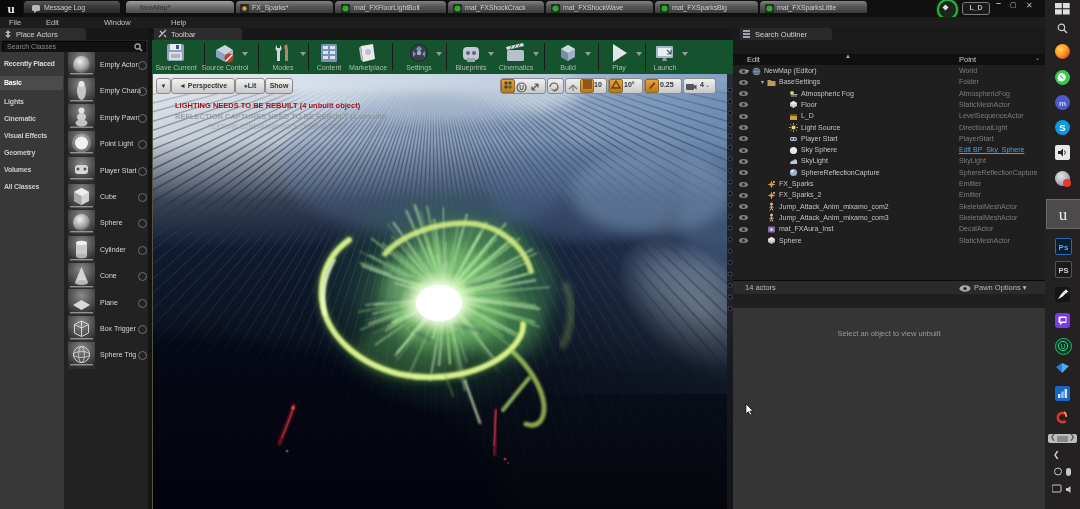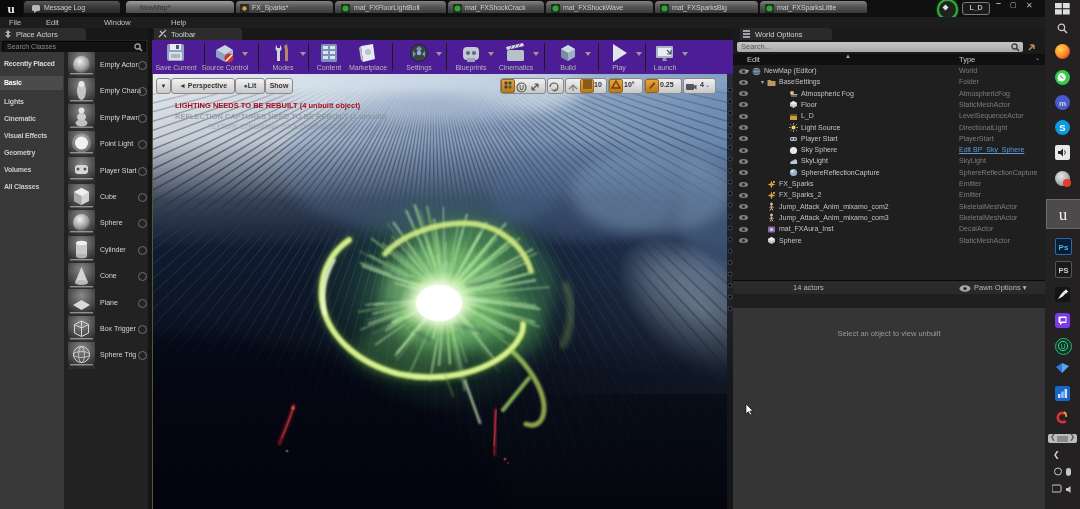--- a/index.html
+++ b/index.html
@@ -263,21 +263,21 @@
       </div>
 </div>
 
 <div class="abs" id="menubar" style="left:0;top:17px;width:1045px;height:11px;background:#1e1d1d;">
   <span class="txt" style="left:9px;top:1px;font-size:7.5px;color:#c2c2c2;">File</span>
   <span class="txt" style="left:46px;top:1px;font-size:7.5px;color:#c2c2c2;">Edit</span>
   <span class="txt" style="left:104px;top:1px;font-size:7.5px;color:#c2c2c2;">Window</span>
   <span class="txt" style="left:171px;top:1px;font-size:7.5px;color:#c2c2c2;">Help</span>
 </div>
 
-<div class="abs" id="toolbar" style="left:152px;top:28px;width:584px;height:46px;background:#4c1d95;">
+<div class="abs" id="toolbar" style="left:152px;top:28px;width:584px;height:46px;background:#14532d;">
   <div class="abs" style="left:0;top:0;width:584px;height:12px;background:#191818;"></div>
   <div class="abs" style="left:2px;top:0;width:88px;height:12px;background:#2d2c2c;border-radius:0 4px 0 0;">
     <svg class="abs" style="left:4px;top:1px" width="10" height="10">
           <path d="M1 8 L8 1 M2 2 L5 5 M6 6 L8 8" stroke="#c0c0c0" stroke-width="1.3" fill="none"></path>
         </svg>
     <span class="txt" style="left:17px;top:1.5px;font-size:7.5px;color:#d0d0d0;">Toolbar</span>
   </div>
   <div class="abs" id="toolbtns" style="left:0;top:12px;width:584px;height:34px;">
         <div class="abs" style="left:52px;top:3px;width:1px;height:28px;background:#1c1b1b;"></div>
 <div class="abs" style="left:106px;top:3px;width:1px;height:28px;background:#1c1b1b;"></div>
@@ -1225,40 +1225,28 @@
 </div>
 
 <div class="abs" id="rightpanel" style="left:733px;top:28px;width:312px;height:481px;background:#1b1a1a;">
 
   <div class="abs" style="left:7px;top:0;width:92px;height:12px;background:#2b2a2a;border-radius:0 4px 0 0;">
     <svg class="abs" style="left:3px;top:1.5px" width="9" height="9">
           <rect x="0" y="0" width="7" height="2" fill="#9aa4b8"></rect>
           <rect x="0" y="3" width="7" height="2" fill="#9aa4b8"></rect>
           <rect x="0" y="6" width="7" height="2" fill="#9aa4b8"></rect>
         </svg>
-    <span class="txt" style="left:15px;top:1.5px;font-size:7.5px;color:#d0d0d0;">World Options</span>
-  </div>
-
-  <div class="abs" style="left:0;top:12px;width:312px;height:14px;background:#1b1a1a;">
-    <div class="abs" style="left:4px;top:1.5px;width:286px;height:10px;background:linear-gradient(#c6c6c6,#a9a9a9);border-radius:2px;">
-      <span class="txt" style="left:4px;top:0.5px;font-size:7.5px;color:#5a5a5a;">Search...</span>
-      <svg class="abs" style="left:274px;top:1px" width="9" height="9">
-            <circle cx="3.5" cy="3.5" r="2.6" fill="none" stroke="#333" stroke-width="1.2"></circle>
-            <line x1="5.6" y1="5.6" x2="8" y2="8" stroke="#333" stroke-width="1.4"></line>
-          </svg>
-    </div>
-    <svg class="abs" style="left:295px;top:2px" width="11" height="10">
-          <path d="M1 8 L6 3 M6 3 L6 7 M6 3 L2 3" stroke="#b08a50" stroke-width="1.6" fill="none"></path>
-        </svg>
-  </div>
+    <span class="txt" style="left:15px;top:1.5px;font-size:7.5px;color:#d0d0d0;">Search Outliner</span>
+  </div>
+
 
   <div class="abs" style="left:0;top:26px;width:312px;height:11px;background:#111010;border-bottom:1px solid #000;">
     <span class="txt" style="left:14px;top:1px;font-size:7.5px;color:#c8c8c8;">Edit</span>
     <span class="txt" style="left:112px;top:-1px;font-size:6px;color:#b0b0b0;">▲</span>
-    <span class="txt" style="left:226px;top:1px;font-size:7.5px;color:#c8c8c8;">Type</span>
+    <span class="txt" style="left:226px;top:1px;font-size:7.5px;color:#c8c8c8;">Point</span>
     <span class="txt" style="left:302px;top:0px;font-size:6px;color:#b0b0b0;">⌄</span>
   </div>
 
   <div class="abs" id="outrows" style="left:0;top:37px;width:312px;height:217px;background:#201f1f;">
         <div class="orow" style="left:0;top:0.0px;width:312px;">
 <div class="eye"></div>
 <span class="txt" style="left:13px;top:2px;font-size:6px;color:#aaa;">▾</span>
 <svg class="abs" style="left:19px;top:1.5px" width="9" height="9">
             <circle cx="4.5" cy="4.5" r="3.8" fill="#7a8aa0"></circle>
             <path d="M1.5 3.5 Q4.5 1.5 7.5 3.5 M1.5 5.5 Q4.5 7.5 7.5 5.5" stroke="#33435a" stroke-width=".8" fill="none"></path>
@@ -1411,21 +1399,21 @@
             <path d="M4.5 1 L8 3 L4.5 5 L1 3 Z" fill="#eee"></path>
           </svg>
 <span class="txt" style="left:46px;top:2px;font-size:7px;color:#c4c4c4;">Sphere</span>
 <span class="otype" style="left:226px;top:2px;color:#7d7d7d;">StaticMeshActor</span>
 </div>
       </div>
 
   <div class="abs" style="left:0;top:254px;width:312px;height:252px;background:#201f1f;"></div>
 
   <div class="abs" style="left:0;top:252px;width:312px;height:13px;background:#2b2a2a;border-top:1px solid #090909;">
-    <span class="txt" style="left:12px;top:2px;font-size:7.5px;color:#b8b8b8;margin-left:48px;">14 actors</span>
+    <span class="txt" style="left:12px;top:2px;font-size:7.5px;color:#b8b8b8;">14 actors</span>
     <svg class="abs" style="left:226px;top:3.5px" width="12" height="7">
           <ellipse cx="6" cy="3.5" rx="5.5" ry="3.2" fill="#a8a8a8"></ellipse>
           <circle cx="6" cy="3.5" r="1.6" fill="#222"></circle>
         </svg>
     <span class="txt" style="left:241px;top:2px;font-size:7.5px;color:#b8b8b8;">Pawn Options ▾</span>
   </div>
 
 
   <div class="abs" style="left:0;top:280px;width:312px;height:226px;background:#363535;">
     <span class="txt" style="left:0;top:21px;width:312px;text-align:center;font-size:7.5px;color:#9a9a9a;">Select an object to view unbuilt</span>

